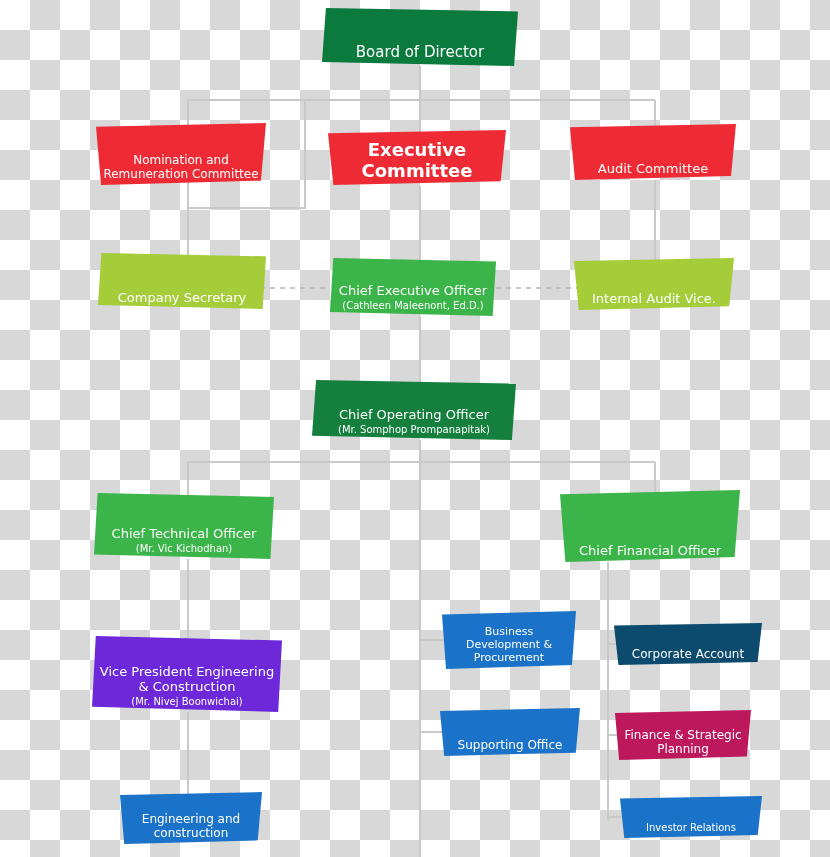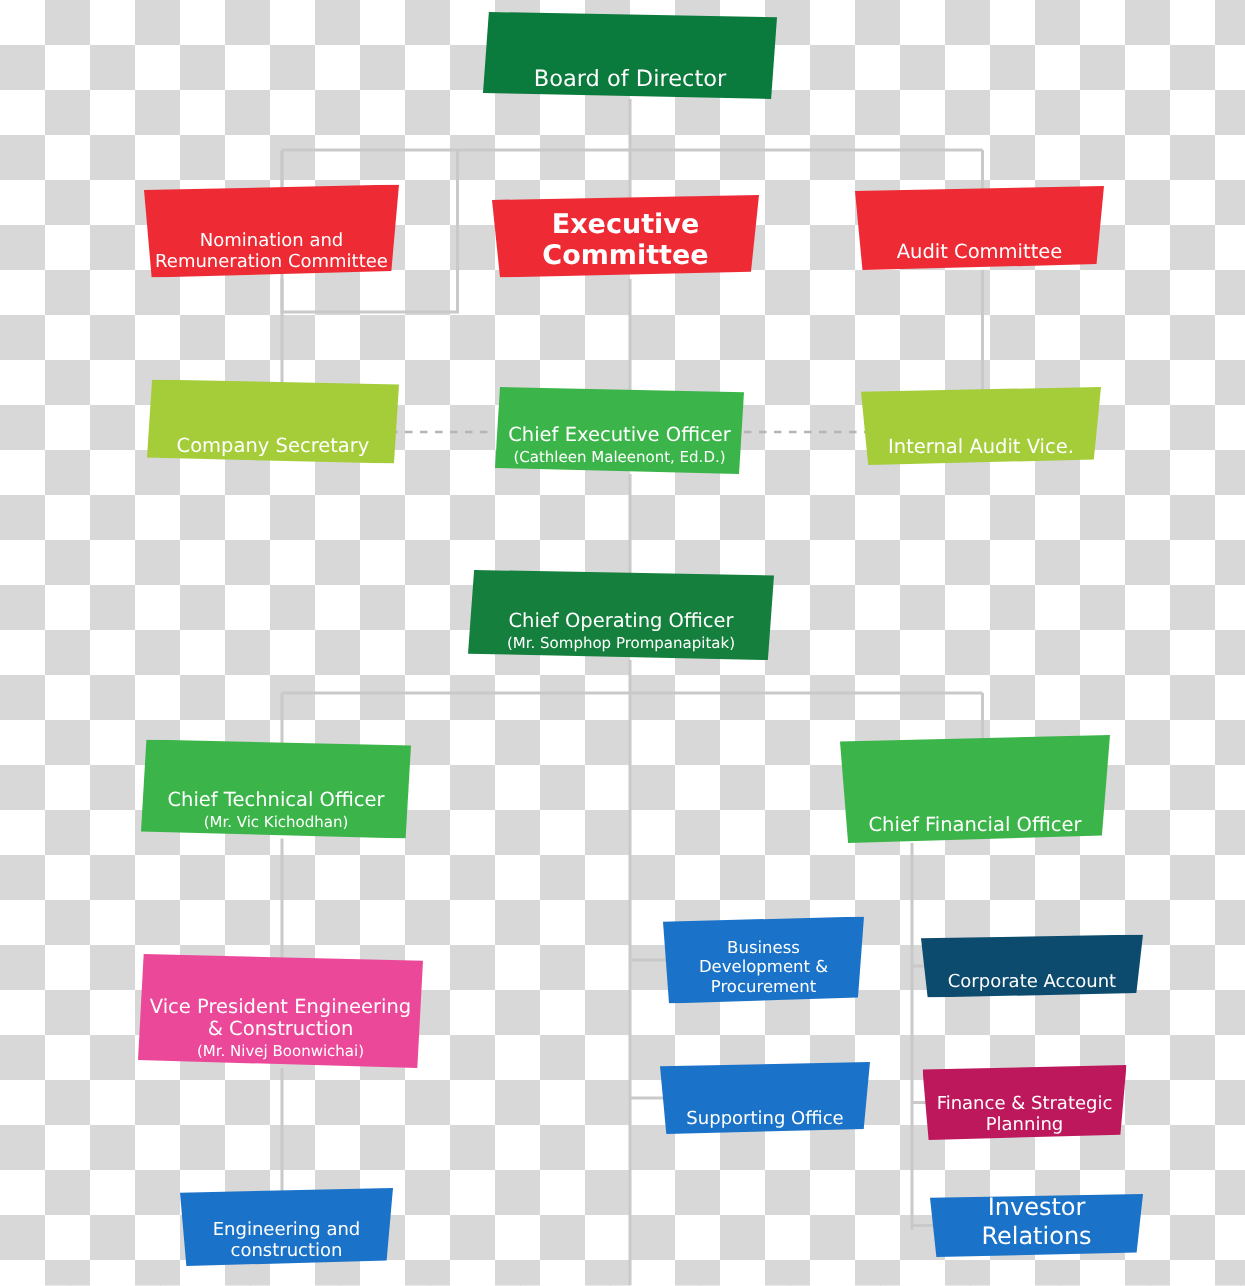--- a/index.html
+++ b/index.html
@@ -109,37 +109,37 @@
         <div class="title" style="font-size: 13px;">Chief Operating Officer</div>
         <div class="sub">(Mr. Somphop Prompanapitak)</div>
       </div>
       <div class="node clip-a" style="left: 94px; top: 493px; width: 180px; height: 66px; background: rgb(59, 181, 74);">
         <div class="title" style="font-size: 13px;">Chief Technical Officer</div>
         <div class="sub">(Mr. Vic Kichodhan)</div>
       </div>
       <div class="node clip-b" style="left: 560px; top: 490px; width: 180px; height: 72px; background: rgb(59, 181, 74);">
         <div class="title" style="font-size: 13px;">Chief Financial Officer</div>
       </div>
-      <div class="node clip-a" style="left: 92px; top: 636px; width: 190px; height: 76px; background: #ec4899;">
+      <div class="node clip-a" style="left: 92px; top: 636px; width: 190px; height: 76px; background: #6d28d9;">
         <div class="title" style="font-size: 13px;">Vice President Engineering &amp; Construction</div>
         <div class="sub">(Mr. Nivej Boonwichai)</div>
       </div>
       <div class="node clip-b" style="left: 442px; top: 611px; width: 134px; height: 58px; background: rgb(26, 115, 200);">
         <div class="title" style="font-size: 11px;">Business Development &amp; Procurement</div>
       </div>
       <div class="node clip-b" style="left: 614px; top: 623px; width: 148px; height: 42px; background: #0c4a6e;">
         <div class="title" style="font-size: 12px;">Corporate Account</div>
       </div>
       <div class="node clip-b" style="left: 440px; top: 708px; width: 140px; height: 48px; background: rgb(26, 115, 200);">
         <div class="title" style="font-size: 12px;">Supporting Office</div>
       </div>
       <div class="node clip-b" style="left: 615px; top: 710px; width: 136px; height: 50px; background: #be185d;">
         <div class="title" style="font-size: 12px;">Finance &amp; Strategic Planning</div>
       </div>
       <div class="node clip-b" style="left: 120px; top: 792px; width: 142px; height: 52px; background: rgb(26, 115, 200);">
         <div class="title" style="font-size: 12px;">Engineering and construction</div>
       </div>
       <div class="node clip-b" style="left: 620px; top: 796px; width: 142px; height: 42px; background: rgb(26, 115, 200);">
-        <div class="title" style="font-size: 16px;">Investor Relations</div>
+        <div class="title" style="font-size: 10px;">Investor Relations</div>
       </div>
     </div>
 
 </div>
 
 </body></html>

